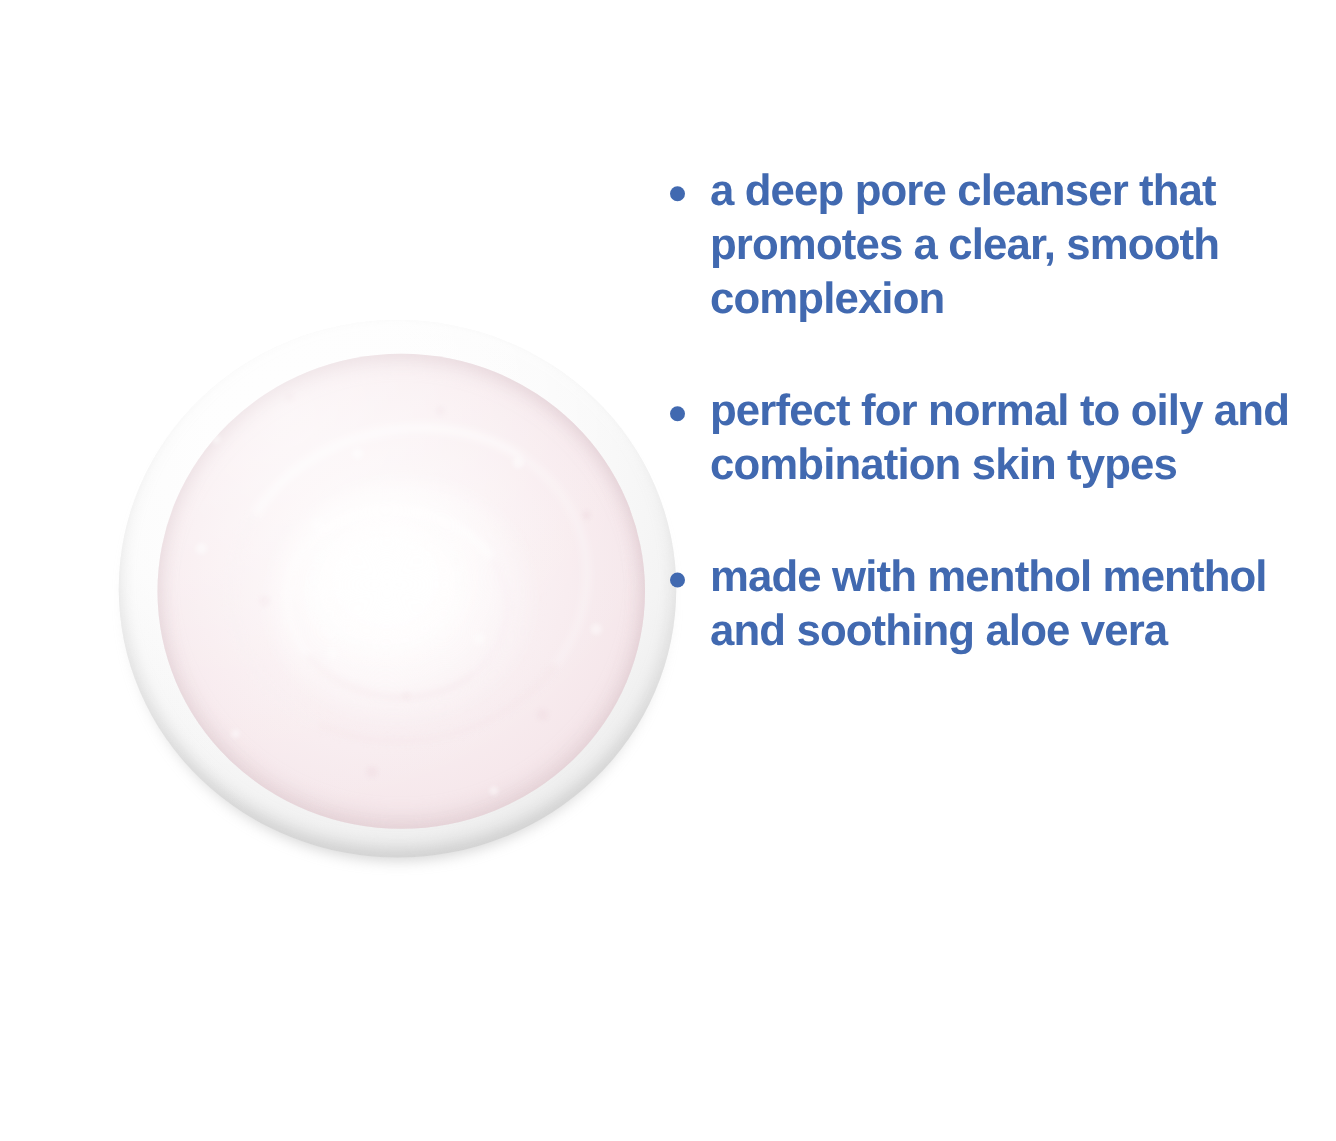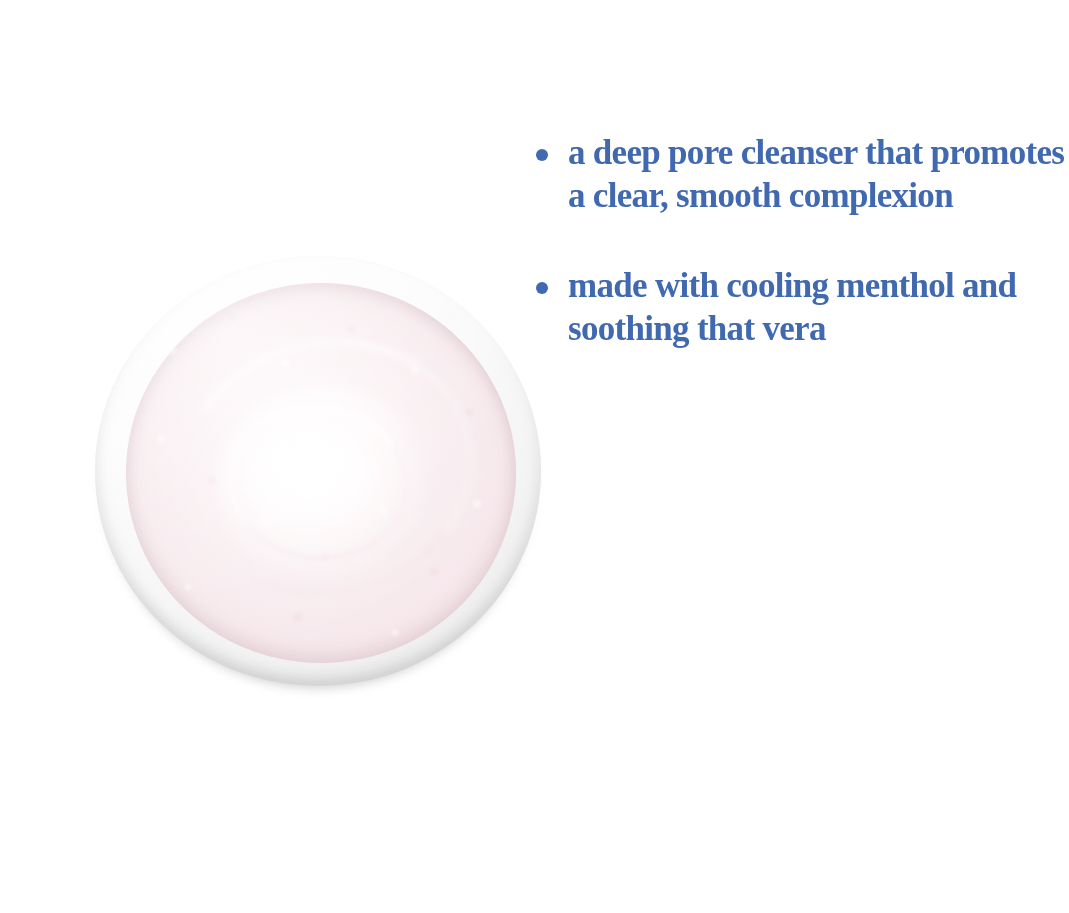--- a/index.html
+++ b/index.html
@@ -185,21 +185,20 @@
   .benefit-item {
     position: relative;
     padding-left: 37px;
     margin-bottom: 47px;
     color: #4169b0;
     font-size: 35px;
     font-weight: bold;
     line-height: 43px;
     letter-spacing: -0.7px;
     font-stretch: condensed;
-    font-family: Liberation Serif, serif;
   }
   .benefit-item:last-child {
     margin-bottom: 0;
   }
   .benefit-bullet {
     position: absolute;
     left: 5px;
     top: 18px;
     width: 12px;
     height: 12px;
@@ -229,17 +228,21 @@
     </div>
   </figure>
 
   <ul class="benefits-list">
     <li class="benefit-item">
       <span class="benefit-bullet"></span>
       <span class="benefit-text">a deep pore cleanser that promotes a clear, smooth complexion</span>
     </li>
     <li class="benefit-item">
       <span class="benefit-bullet"></span>
-      <span class="benefit-text">made with cooling menthol and soothing that vera</span>
+      <span class="benefit-text">perfect for normal to oily and combination skin types</span>
+    </li>
+    <li class="benefit-item">
+      <span class="benefit-bullet"></span>
+      <span class="benefit-text">made with menthol menthol and soothing aloe vera</span>
     </li>
   </ul>
 
 </div>
 
 </body></html>

